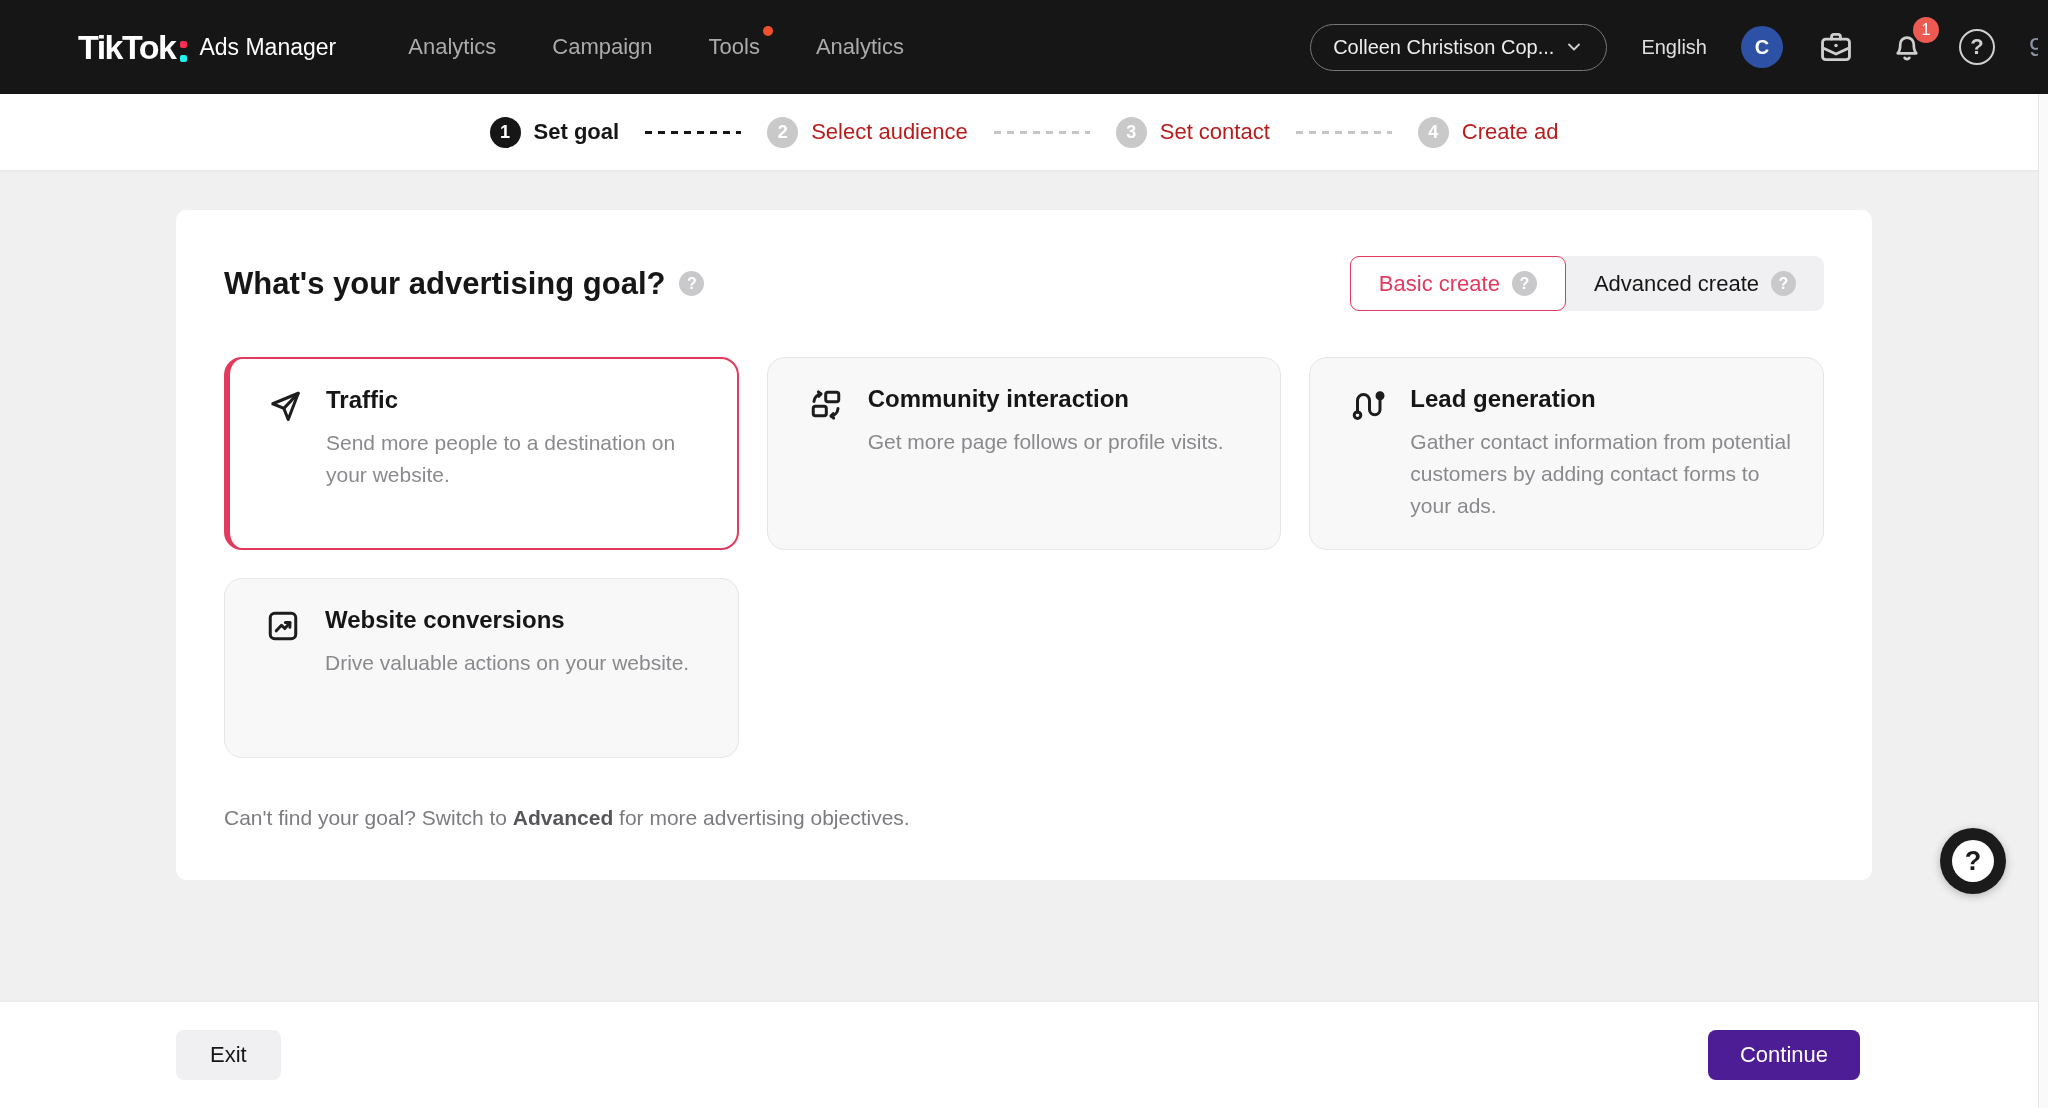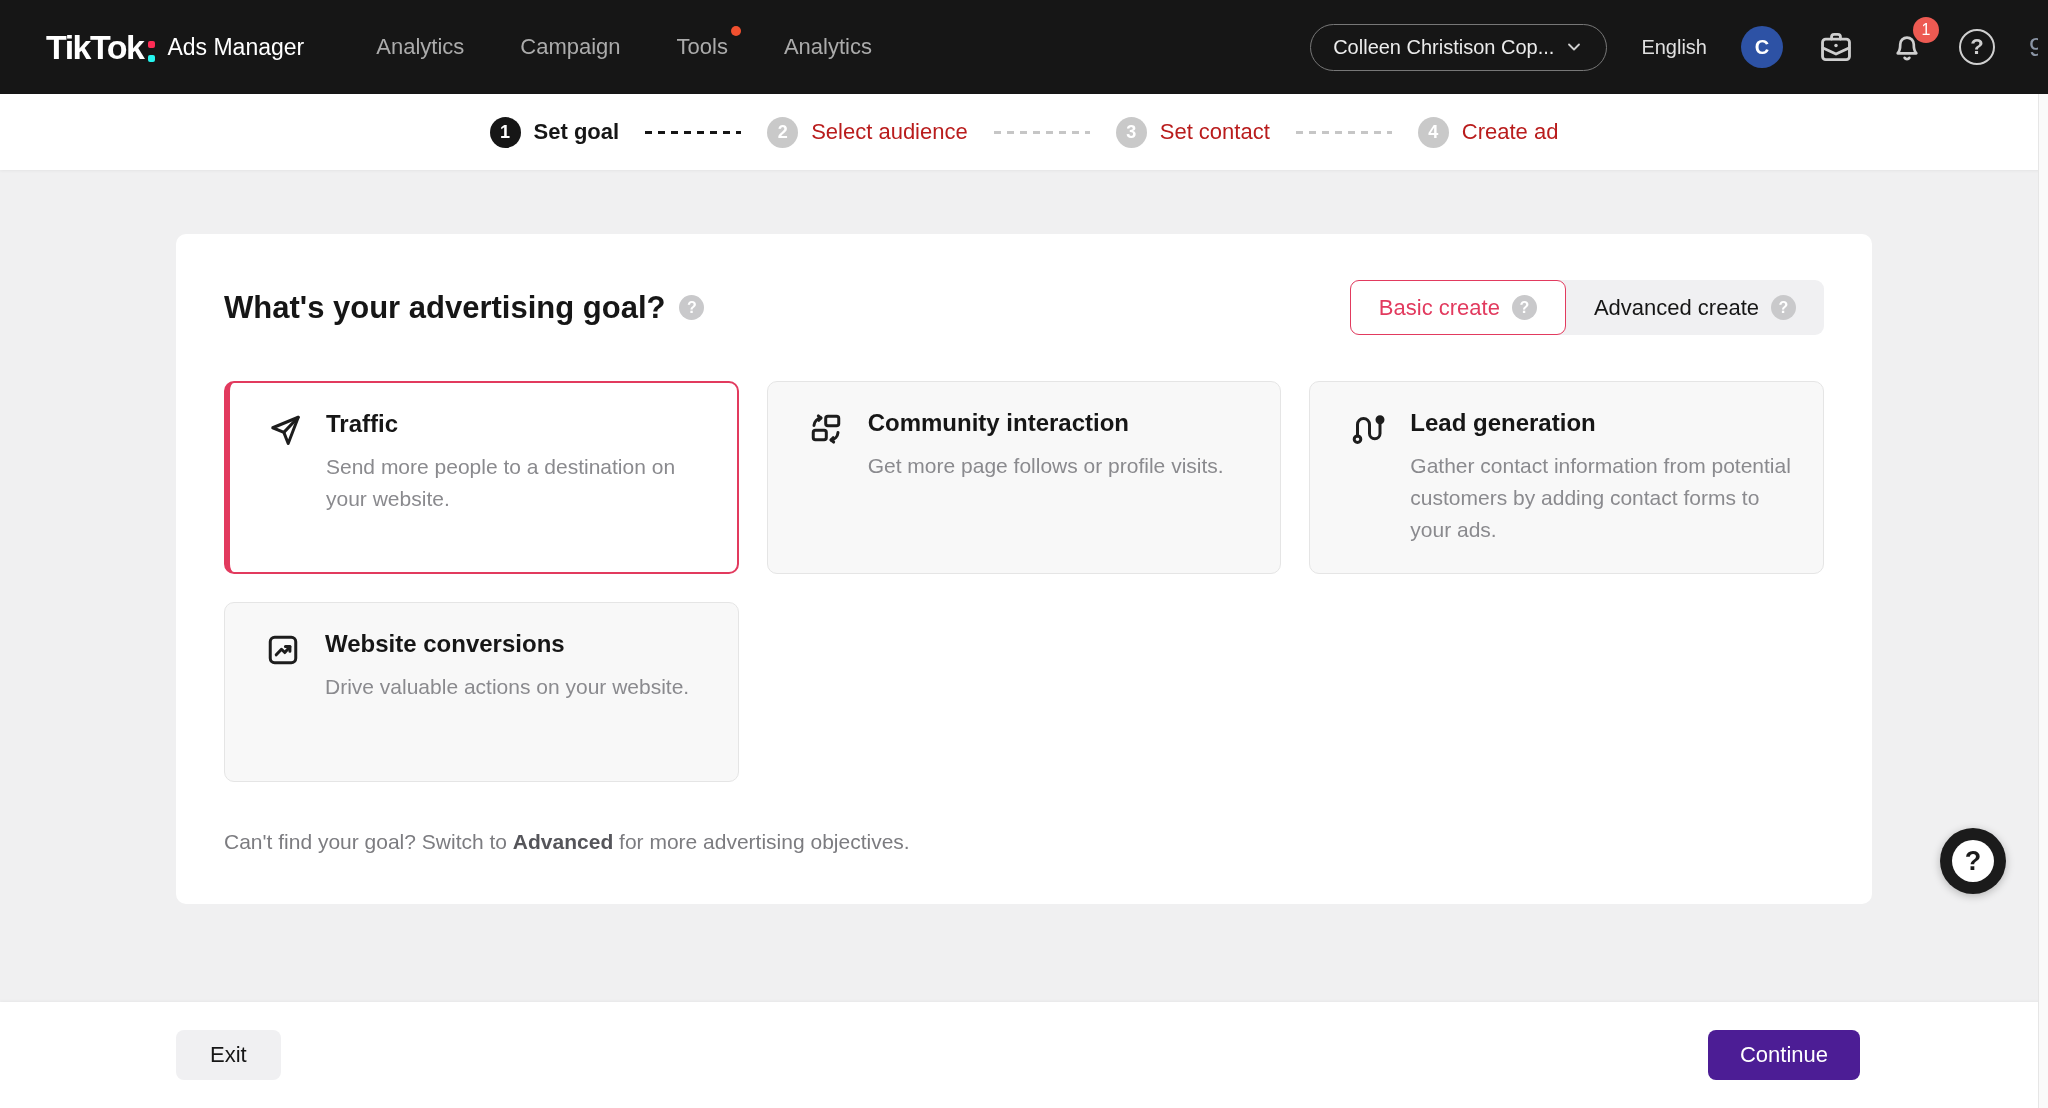--- a/index.html
+++ b/index.html
@@ -4,21 +4,21 @@
 <style>
   * { margin:0; padding:0; box-sizing:border-box; }
   html,body { width:2048px; height:1108px; overflow:hidden; background:#f0f0f1;
               font-family:"Liberation Sans","DejaVu Sans",sans-serif; }
   .page { position:relative; width:2048px; height:1108px; }
 
   
   .navbar { position:absolute; top:0; left:0; right:0; height:94px; background:#161616;
             display:flex; align-items:center; padding:0 10px 0 46px; overflow:hidden; }
   .logo { display:flex; align-items:center; }
-  .logo-word { color:#fff; font-size:34px; font-weight:800; letter-spacing:-1.5px; }
+  .logo-word { color:#fff; font-size:34px; font-weight:800; letter-spacing:-1.5px;margin-left:32px; }
   .logo-colon { display:flex; flex-direction:column; gap:7px; margin:8px 0 0 5px; }
   .logo-colon i { width:7px; height:7px; border-radius:2px; display:block; }
   .logo-colon i.top { background:#fe2c55; }
   .logo-colon i.bot { background:#25f4ee; }
   .logo-product { color:#fff; font-size:23px; margin-left:12px; font-weight:400; }
 
   .nav-links { display:flex; align-items:center; gap:56px; margin-left:72px; }
   .nav-link { color:#ababab; font-size:22px; cursor:pointer; position:relative; }
   .nav-dot { position:absolute; top:-8px; right:-13px; width:10px; height:10px;
              border-radius:50%; background:#f1502f; }
@@ -51,35 +51,35 @@
   .step.active .step-num { background:#161616; }
   .step:not(.active) .step-num { background:#c9c9c9; }
   .step-label { font-size:22px; }
   .step.active .step-label { color:#161616; font-weight:700; }
   .step:not(.active) .step-label { color:#b91c1c; font-weight:400; }
   .step-dash { width:96px; height:3px; }
   .step-dash.done { background:repeating-linear-gradient(90deg,#161616 0 7px,transparent 7px 13px); }
   .step-dash.todo { background:repeating-linear-gradient(90deg,#c6c6c6 0 7px,transparent 7px 13px); }
 
   
-  .main-card { position:absolute; top:234px; left:176px; width:1696px; height:670px;
+  .main-card { position:absolute; top:210px; left:176px; width:1696px; height:670px;
                background:#fff; border-radius:10px; padding:46px 48px 0 48px; }
   .card-head { display:flex; align-items:center; justify-content:space-between; }
   .heading-wrap { display:flex; align-items:center; gap:14px; }
   .heading { font-size:31px; font-weight:700; color:#161616; }
   .help-dot { width:25px; height:25px; border-radius:50%; background:#c9c9cb; color:#fff;
               font-size:16px; font-weight:700; display:flex; align-items:center;
               justify-content:center; cursor:pointer; }
   .seg-group { display:flex; background:#f0f0f2; border-radius:9px; }
   .seg { display:flex; align-items:center; gap:12px; font-size:22px; padding:0 28px;
          height:55px; border-radius:9px; cursor:pointer; color:#161616; }
   .seg.selected { background:#fff; border:1.5px solid #e23a5e; color:#e23a5e; }
 
   .goals-grid { display:grid; grid-template-columns:repeat(3,1fr); gap:28px; margin-top:46px; }
-  .goal-card { border-radius:10px; min-height:180px; padding:27px 30px 27px 40px;
+  .goal-card { border-radius:18px; min-height:180px; padding:27px 30px 27px 40px;
                display:flex; gap:24px; cursor:pointer; background:#f8f8f8;
                border:1px solid #e5e5e5; }
   .goal-card.selected { background:#fff; border:2px solid #e23a5e; border-left:6px solid #e23a5e;
                         padding-left:36px; }
   .goal-icon { flex:0 0 36px; padding-top:2px; color:#1d1d1d; }
   .goal-title { font-size:24px; font-weight:700; color:#161616; margin-bottom:13px; }
   .goal-desc { font-size:21px; color:#8a8a8e; line-height:1.52; max-width:400px; }
 
   .hint { margin-top:48px; font-size:21px; color:#7c7c80; }
   .hint b { color:#55555a; font-weight:700; }

